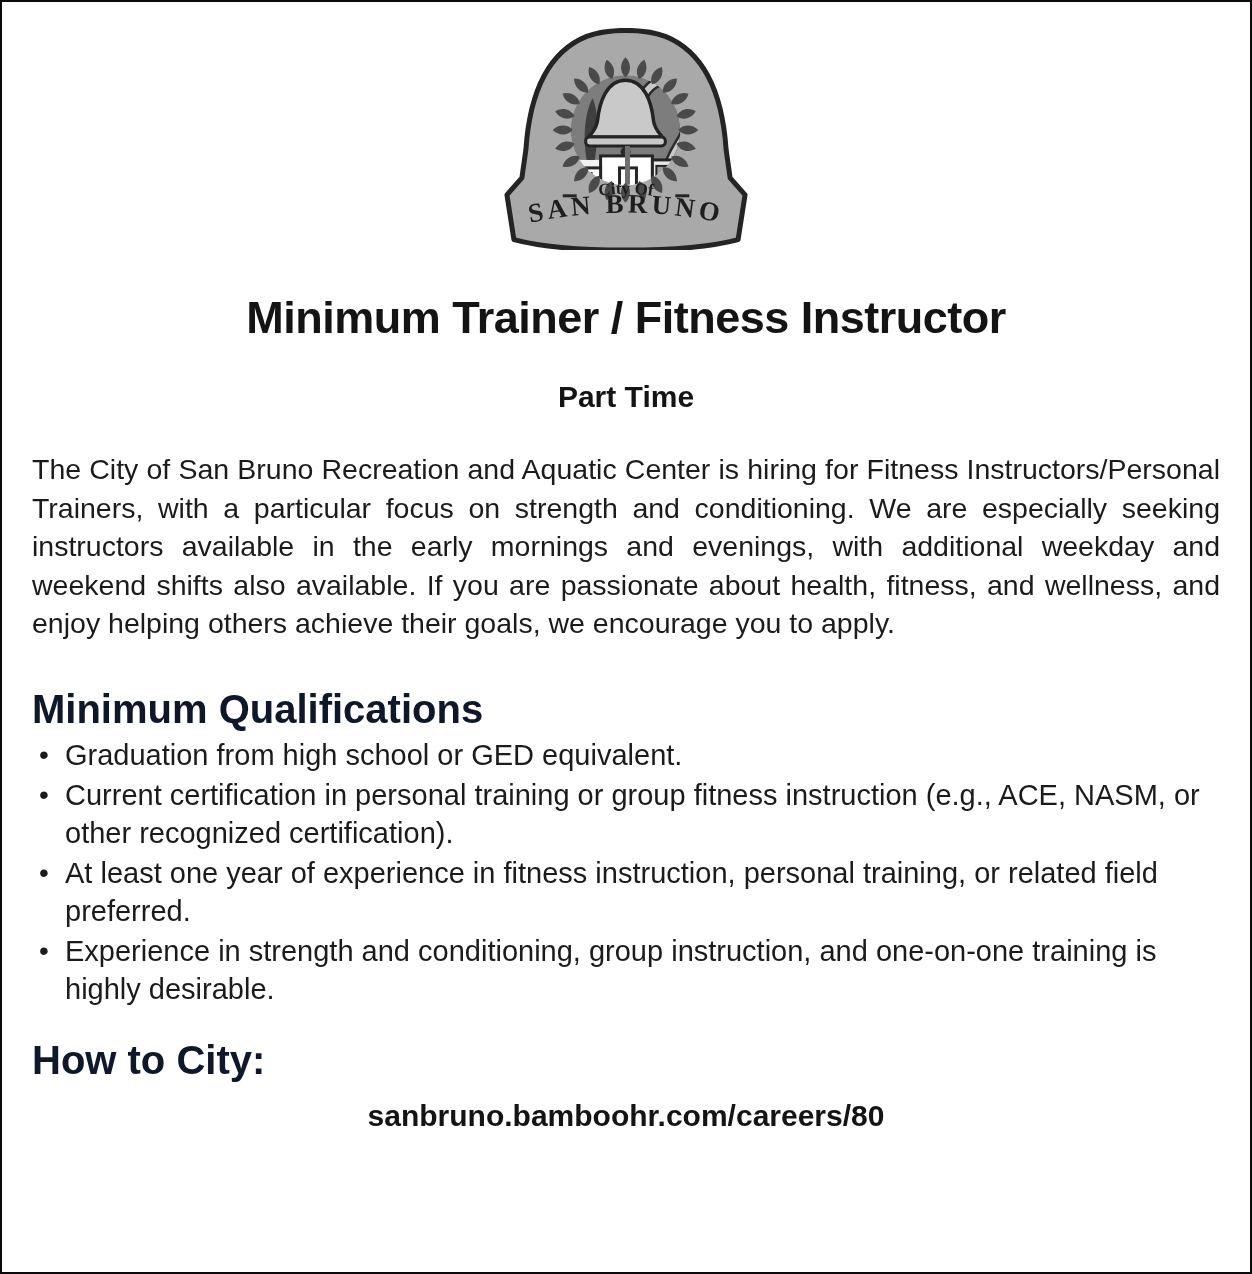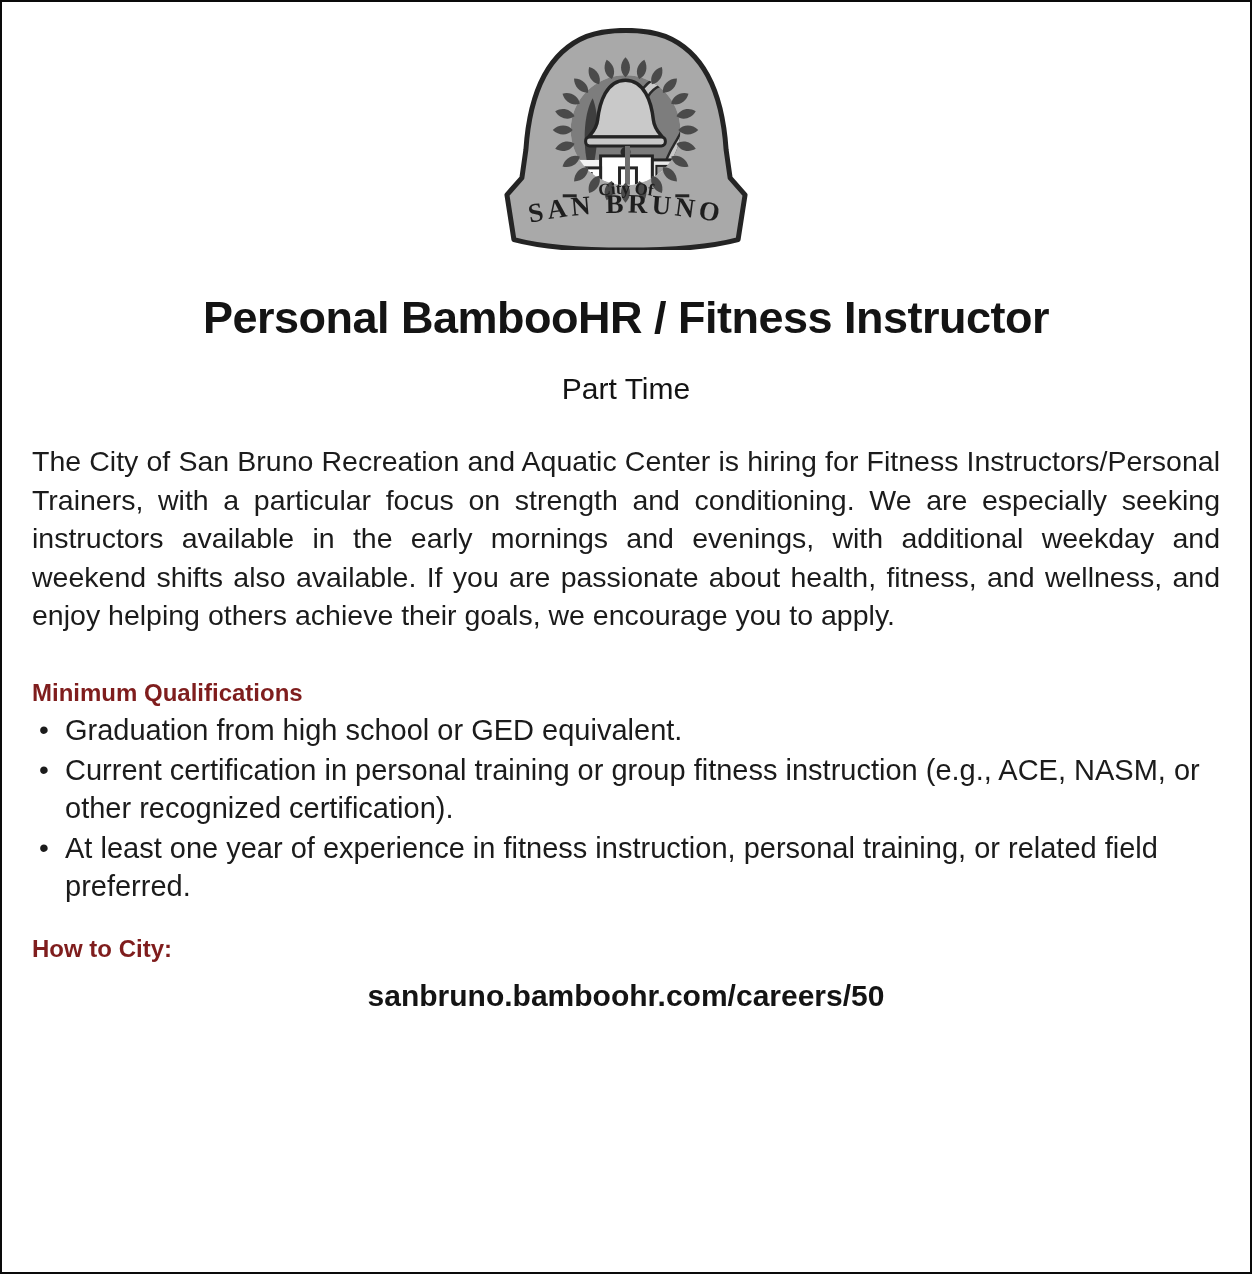--- a/index.html
+++ b/index.html
@@ -18,38 +18,38 @@
   .logo-wrap svg{display:inline-block;}
   .title{
     margin-top:38px;
     text-align:center;
     font-size:45px;
     font-weight:700;
     letter-spacing:-0.5px;
     color:#141414;
   }
   .subtitle{
-    margin-top:28px;
+    margin-top:36px;
     text-align:center;
     font-size:30px;
-    font-weight:400;
+    font-weight:700;
     color:#141414;
   }
   .body-text{
     font-size:28.5px;
     line-height:38.5px;
     text-align:justify;
     text-justify:inter-word;
   }
   .intro{margin-top:36px;}
   .section-heading{
     margin-top:44px;
-    font-size:24px;
+    font-size:40px;
     font-weight:700;
-    color:#7f1d1d;
+    color:#0f172a;
   }
   ul.quals{
     list-style:none;
     margin:4px 0 0 0;
     padding:0;
     font-size:29px;
     line-height:38px;
   }
   ul.quals li{
     position:relative;
@@ -150,30 +150,31 @@
       <line x1="187" y1="168" x2="201" y2="168" stroke="#242424" stroke-width="3"></line>
       <text font-family="Liberation Serif, DejaVu Serif, serif" font-size="17" font-weight="700" fill="#1e1e1e" text-anchor="middle">
         <textPath href="#arcSmall" startOffset="50%">City Of</textPath>
       </text>
       <text font-family="Liberation Serif, DejaVu Serif, serif" font-size="27" font-weight="700" letter-spacing="4" fill="#1e1e1e" text-anchor="middle">
         <textPath href="#arcBig" startOffset="50%">SAN BRUNO</textPath>
       </text>
     </svg>
   </div>
 
-  <div class="title">Personal BambooHR / Fitness Instructor</div>
+  <div class="title">Minimum Trainer / Fitness Instructor</div>
 
   <div class="subtitle">Part Time</div>
 
   <p class="body-text intro">The City of San Bruno Recreation and Aquatic Center is hiring for Fitness Instructors/Personal Trainers, with a particular focus on strength and conditioning. We are especially seeking instructors available in the early mornings and evenings, with additional weekday and weekend shifts also available. If you are passionate about health, fitness, and wellness, and enjoy helping others achieve their goals, we encourage you to apply.</p>
 
   <div class="section-heading">Minimum Qualifications</div>
   <ul class="quals">
     <li>Graduation from high school or GED equivalent.</li>
     <li>Current certification in personal training or group fitness instruction (e.g., ACE, NASM, or other recognized certification).</li>
     <li>At least one year of experience in fitness instruction, personal training, or related field preferred.</li>
+    <li>Experience in strength and conditioning, group instruction, and one-on-one training is highly desirable.</li>
   </ul>
 
   <div class="section-heading apply-heading">How to City:</div>
 
-  <div class="careers-url">sanbruno.bamboohr.com/careers/50</div>
+  <div class="careers-url">sanbruno.bamboohr.com/careers/80</div>
 
 </div>
 
 </body></html>

